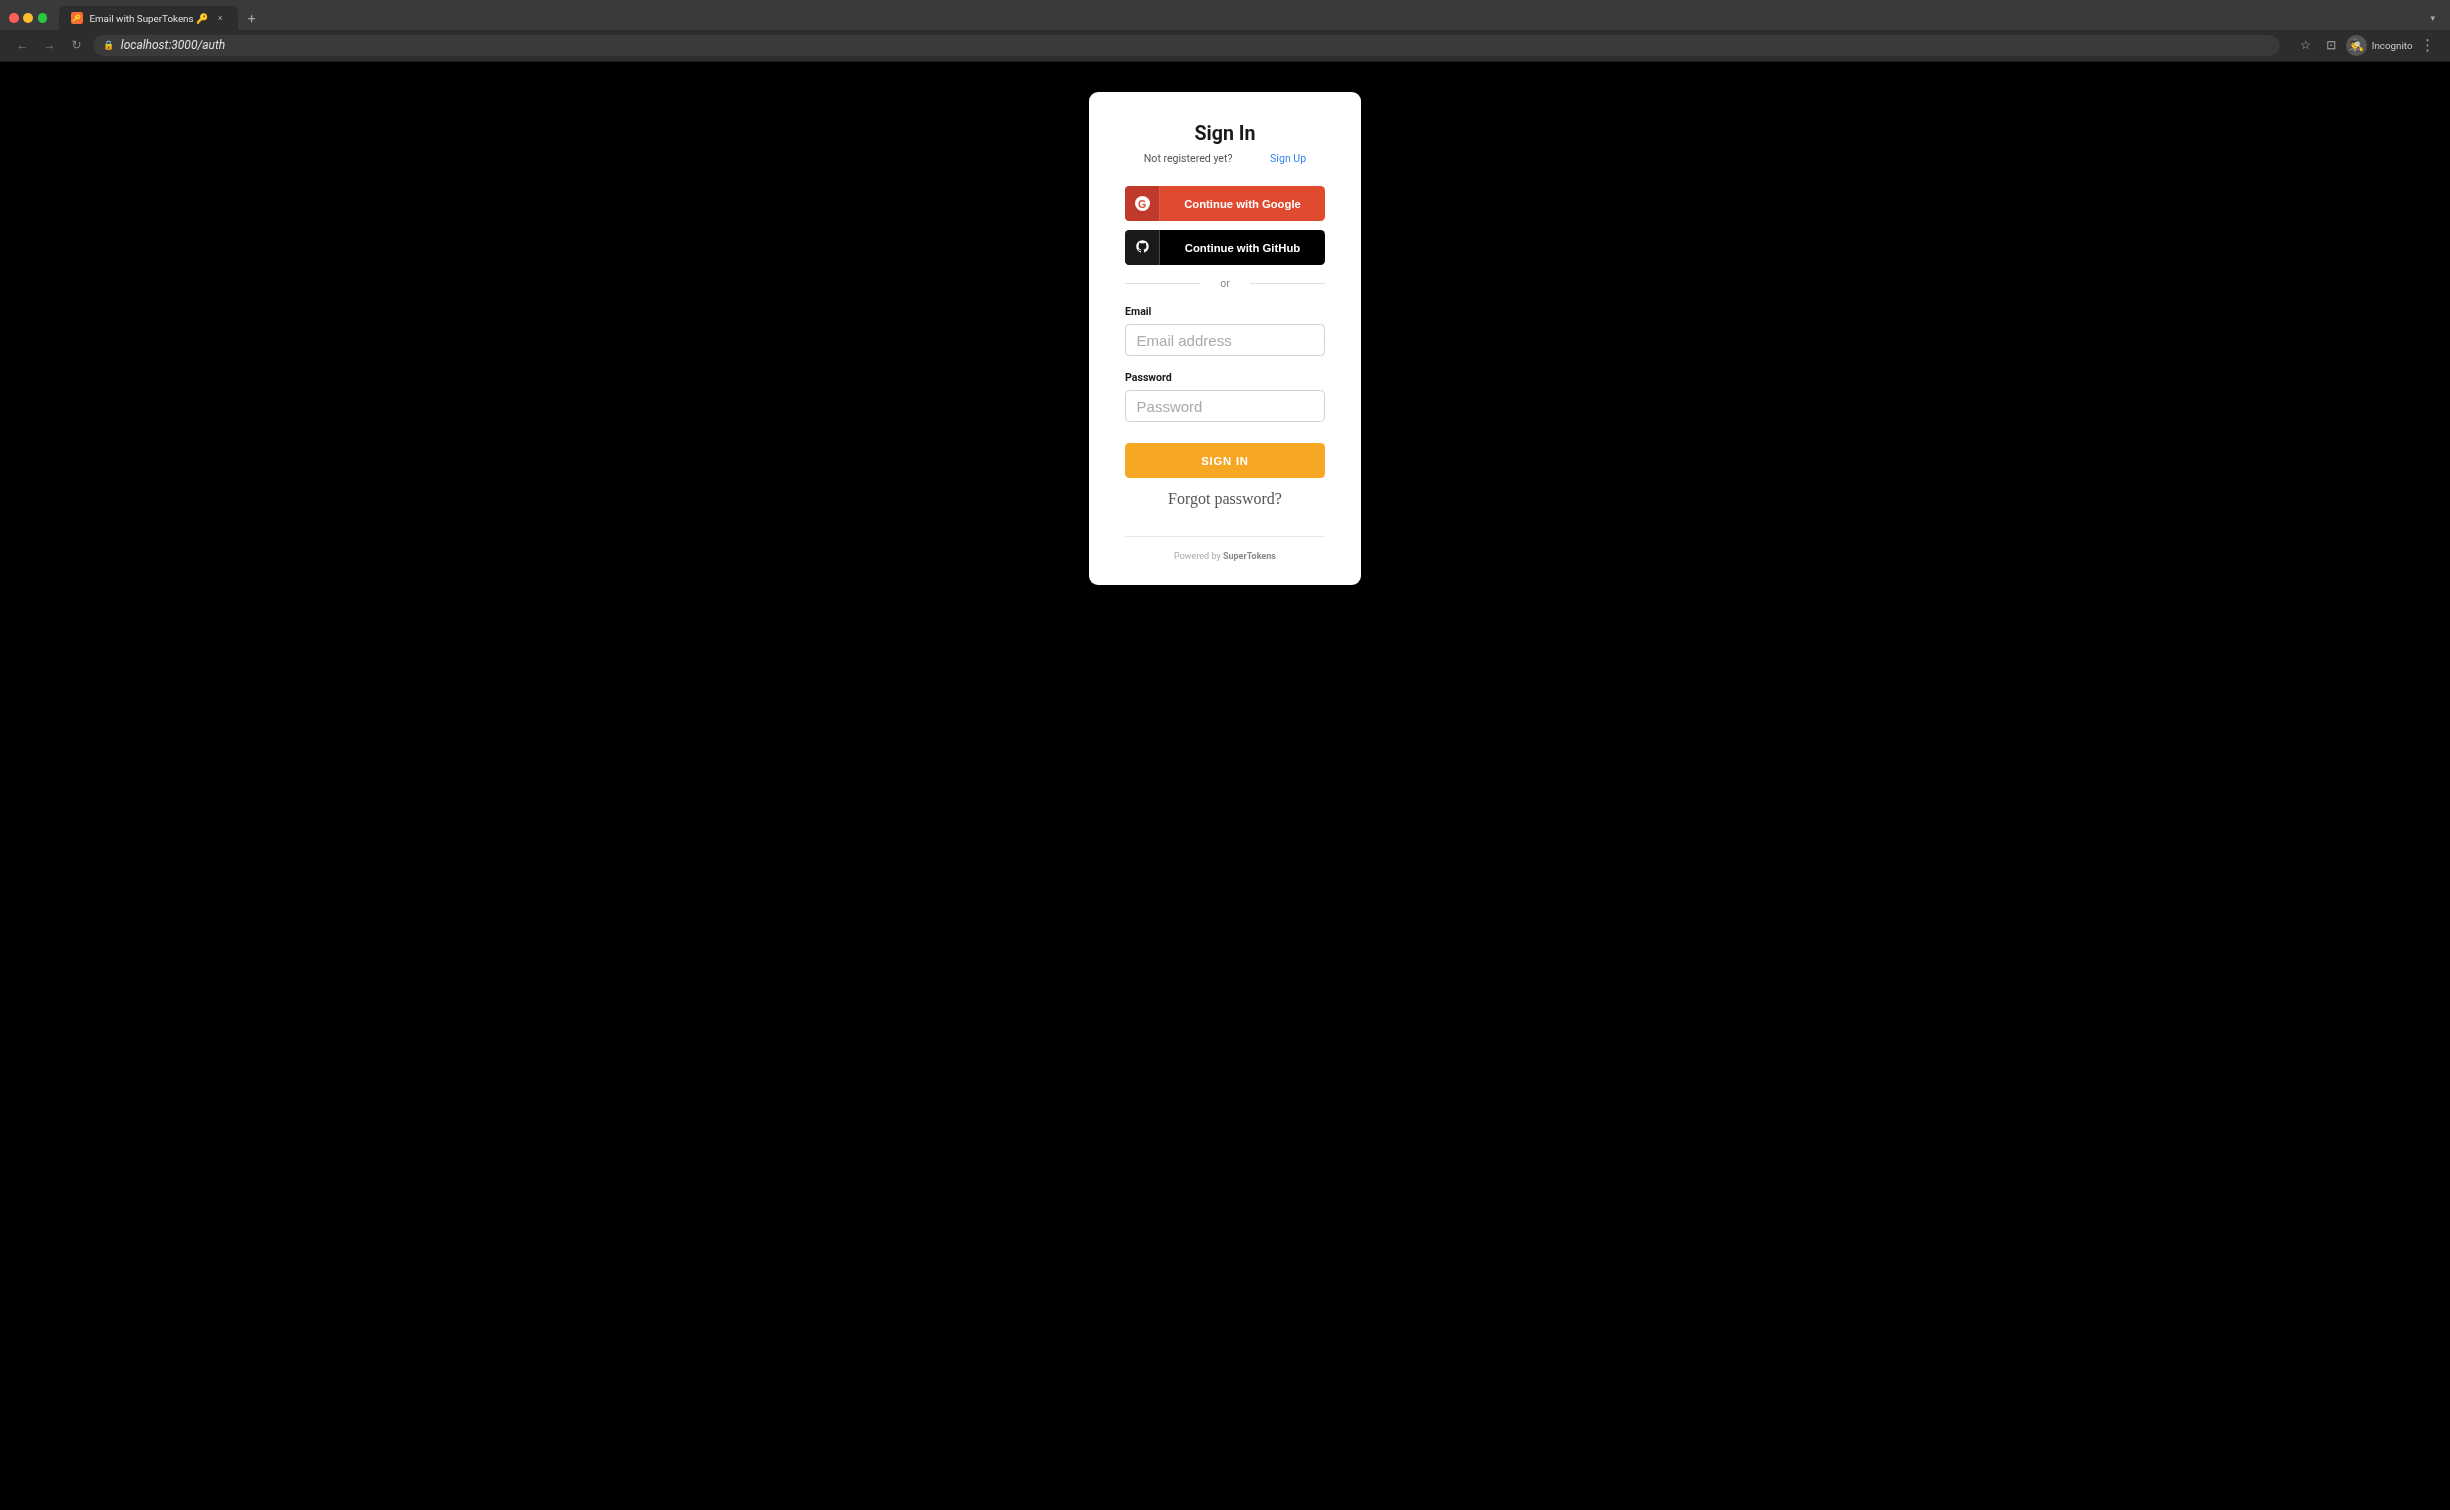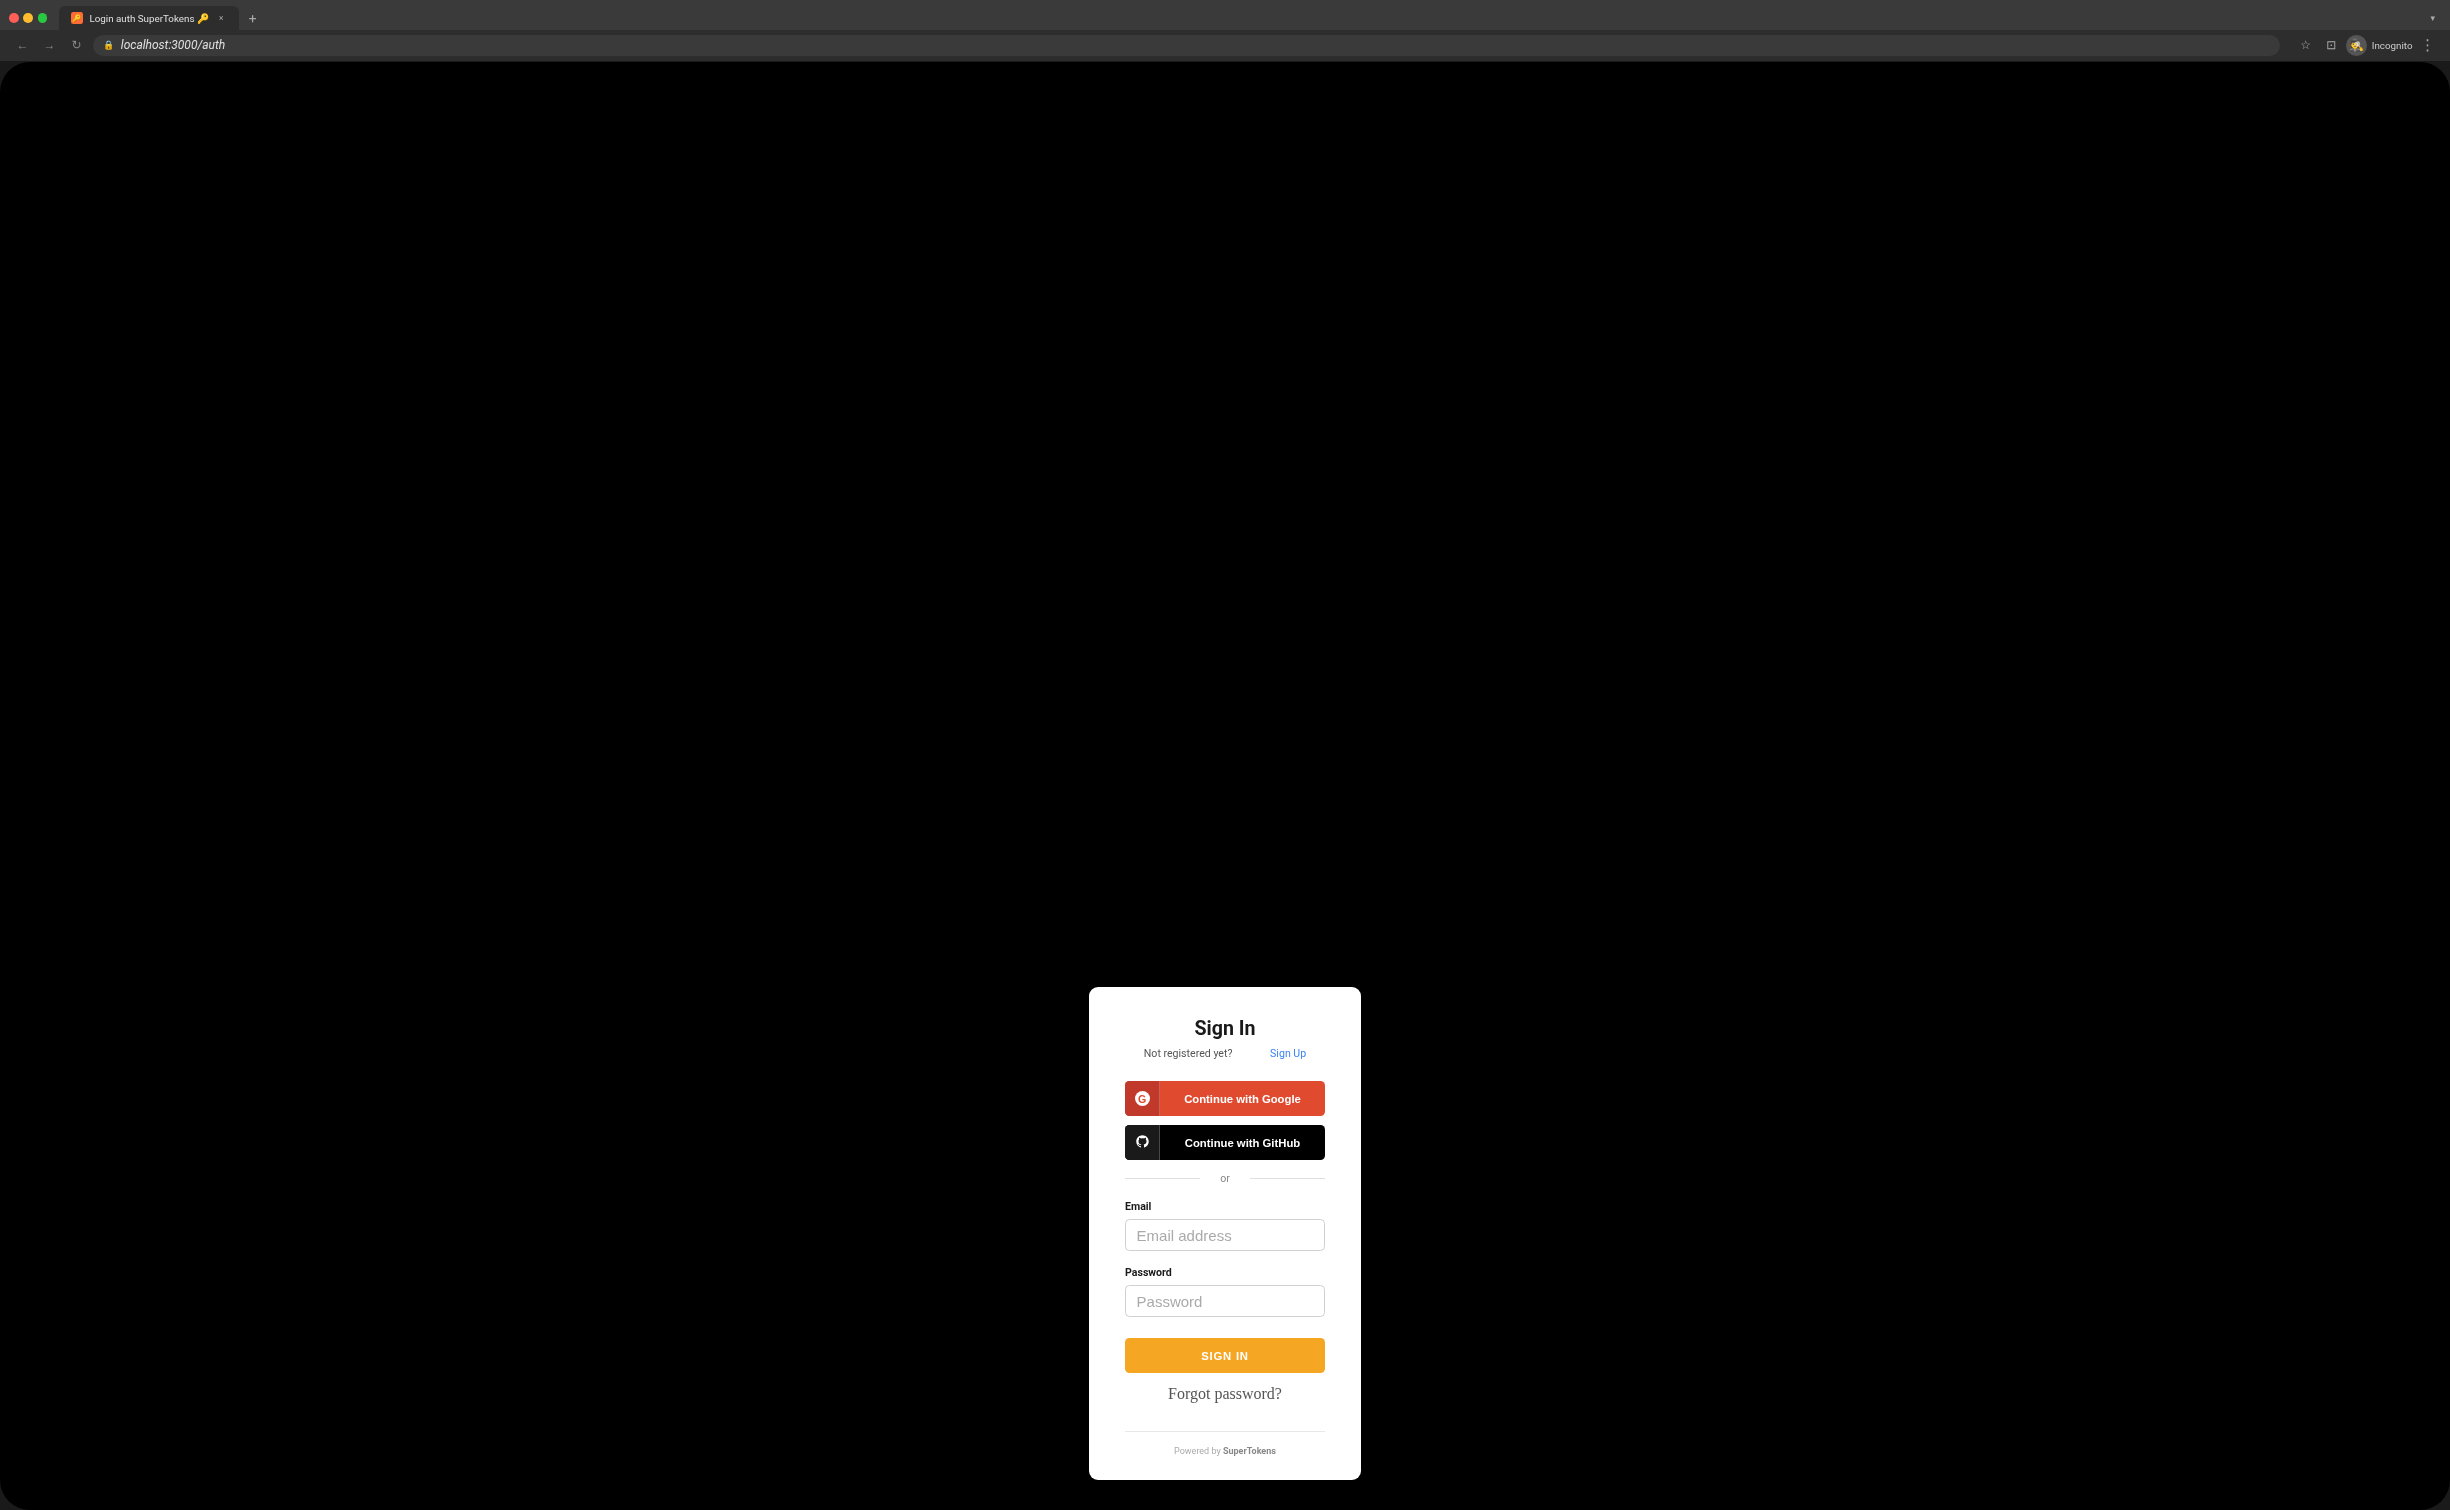--- a/index.html
+++ b/index.html
@@ -201,24 +201,23 @@
       font-size: 15px;
       cursor: pointer;
       padding: 0 3px;
     }
 
     
     .page-content {
       flex: 1;
       background: #000;
       display: flex;
-      align-items: flex-end;
+      align-items: flex-start;
       justify-content: center;
       padding: 30px 15px;
-      border-radius: 30px;
     }
 
     
     .auth-card {
       background: #fff;
       border-radius: 9px;
       padding: 30px 36px 24px;
       width: 272px;
       box-shadow: 0 3px 24px rgba(0,0,0,0.4);
     }
@@ -412,21 +411,21 @@
 
   <div class="tab-bar">
     <div class="traffic-lights">
       <div class="traffic-light tl-red"></div>
       <div class="traffic-light tl-yellow"></div>
       <div class="traffic-light tl-green"></div>
     </div>
 
     <div class="tab-active">
       <div class="tab-favicon">🔑</div>
-      <span class="tab-label">Login auth SuperTokens 🔑</span>
+      <span class="tab-label">Email with SuperTokens 🔑</span>
       <div class="tab-close">×</div>
     </div>
 
     <div class="tab-new">+</div>
 
     <div class="tab-right-controls">
       <span class="tab-dropdown">▾</span>
     </div>
   </div>
 

